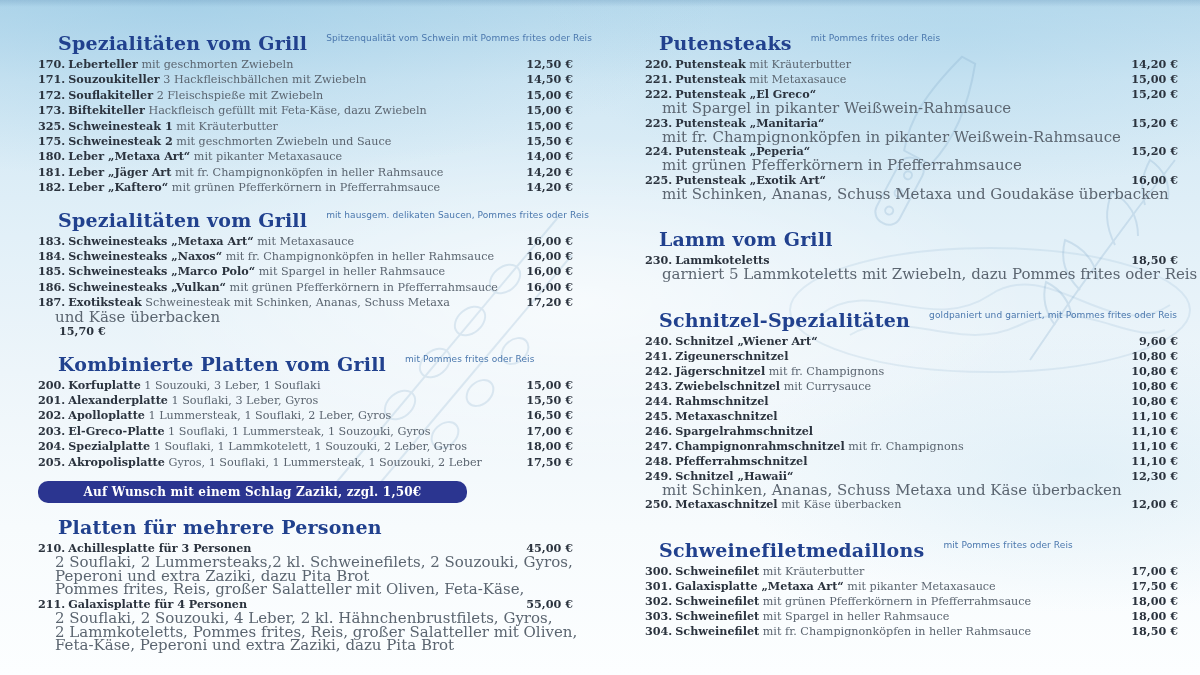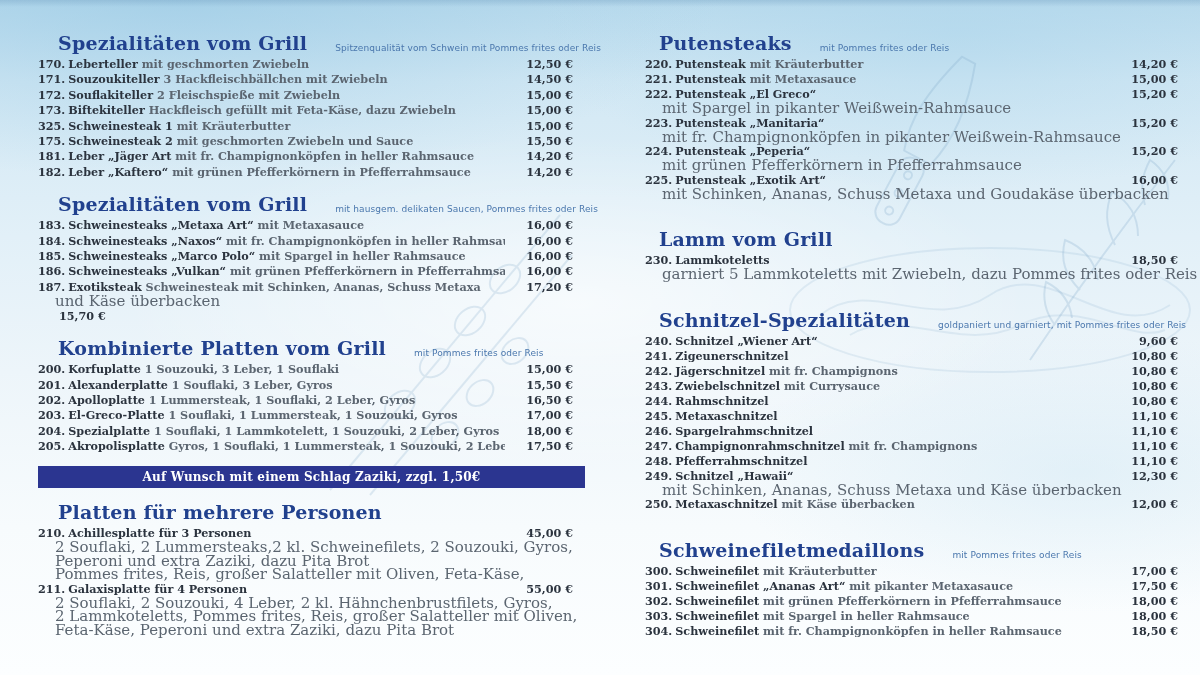--- a/index.html
+++ b/index.html
@@ -22,38 +22,38 @@
   #col-left{left:38px;width:535px;}
   #col-right{left:645px;width:533px;}
 
   .section{margin:0;}
   #col-left .section{margin-top:14px;}
   #col-left .section:first-child{margin-top:33px;}
   #col-left .section.last{margin-top:14px;}
   #col-right .section{margin-top:28px;}
   #col-right .section:first-child{margin-top:33px;}
 
-  .sec-head{display:flex;align-items:flex-end;gap:28px;margin:0 0 4px 20px;white-space:nowrap;}
+  .sec-head{display:flex;align-items:flex-start;gap:19px;margin:0 0 4px 20px;white-space:nowrap;}
   #col-right .sec-head{margin-left:14px;}
   .sec-title{font-size:19px;line-height:20px;font-weight:bold;color:#21418e;letter-spacing:0.2px;}
   .sec-sub{font-family:"DejaVu Sans", sans-serif;font-size:9px;color:#4a77ad;letter-spacing:0.1px;}
 
   .item-row{display:flex;align-items:baseline;line-height:15.4px;}
   #col-right .item-row{line-height:15px;}
   .itext{flex:1;font-size:11.2px;color:#5b6570;white-space:nowrap;overflow:hidden;min-width:0;}
   .num{font-weight:bold;color:#2b333e;margin-right:3px;}
   .name{font-weight:bold;color:#2b333e;}
-  .desc{color:#5b6570;font-weight:bold;}
+  .desc{color:#5b6570;}
   .price{font-weight:bold;font-size:11.2px;color:#2b333e;margin-left:21px;white-space:nowrap;}
   .sub{font-size:15px;color:#5b6570;line-height:13.5px;padding-left:17px;white-space:nowrap;}
 
   .banner{
-    margin-top:11px;width:547px;height:22px;background:#2b3590;color:#ffffff;
+    margin-top:11px;width:429px;height:22px;background:#2b3590;color:#ffffff;
     display:flex;align-items:center;justify-content:center;
-    font-size:12px;font-weight:bold;letter-spacing:0.2px;
+    font-size:12px;font-weight:bold;letter-spacing:0.2px;border-radius:10px;
   }
 
   .deco{position:absolute;pointer-events:none;}
   .deco svg{display:block;}
 </style>
 </head>
 <body>
 
 <div class="page">
   <div class="top-edge"></div>
@@ -134,20 +134,26 @@
           </div>
         </div>
         <div class="item-block">
           <div class="item-row">
             <span class="itext"><span class="num">175.</span><span class="name">Schweinesteak 2</span><span class="desc"> mit geschmorten Zwiebeln und Sauce</span></span>
             <span class="price">15,50 €</span>
           </div>
         </div>
         <div class="item-block">
           <div class="item-row">
+            <span class="itext"><span class="num">180.</span><span class="name">Leber „Metaxa Art“</span><span class="desc"> mit pikanter Metaxasauce</span></span>
+            <span class="price">14,00 €</span>
+          </div>
+        </div>
+        <div class="item-block">
+          <div class="item-row">
             <span class="itext"><span class="num">181.</span><span class="name">Leber „Jäger Art</span><span class="desc"> mit fr. Champignonköpfen in heller Rahmsauce</span></span>
             <span class="price">14,20 €</span>
           </div>
         </div>
         <div class="item-block">
           <div class="item-row">
             <span class="itext"><span class="num">182.</span><span class="name">Leber „Kaftero“</span><span class="desc"> mit grünen Pfefferkörnern in Pfefferrahmsauce</span></span>
             <span class="price">14,20 €</span>
           </div>
         </div>
@@ -399,21 +405,21 @@
           <span class="sec-sub">mit Pommes frites oder Reis</span>
         </div>
         <div class="item-block">
           <div class="item-row">
             <span class="itext"><span class="num">300.</span><span class="name">Schweinefilet</span><span class="desc"> mit Kräuterbutter</span></span>
             <span class="price">17,00 €</span>
           </div>
         </div>
         <div class="item-block">
           <div class="item-row">
-            <span class="itext"><span class="num">301.</span><span class="name">Schweinefilet „Ananas Art“</span><span class="desc"> mit pikanter Metaxasauce</span></span>
+            <span class="itext"><span class="num">301.</span><span class="name">Galaxisplatte „Metaxa Art“</span><span class="desc"> mit pikanter Metaxasauce</span></span>
             <span class="price">17,50 €</span>
           </div>
         </div>
         <div class="item-block">
           <div class="item-row">
             <span class="itext"><span class="num">302.</span><span class="name">Schweinefilet</span><span class="desc"> mit grünen Pfefferkörnern in Pfefferrahmsauce</span></span>
             <span class="price">18,00 €</span>
           </div>
         </div>
         <div class="item-block">

